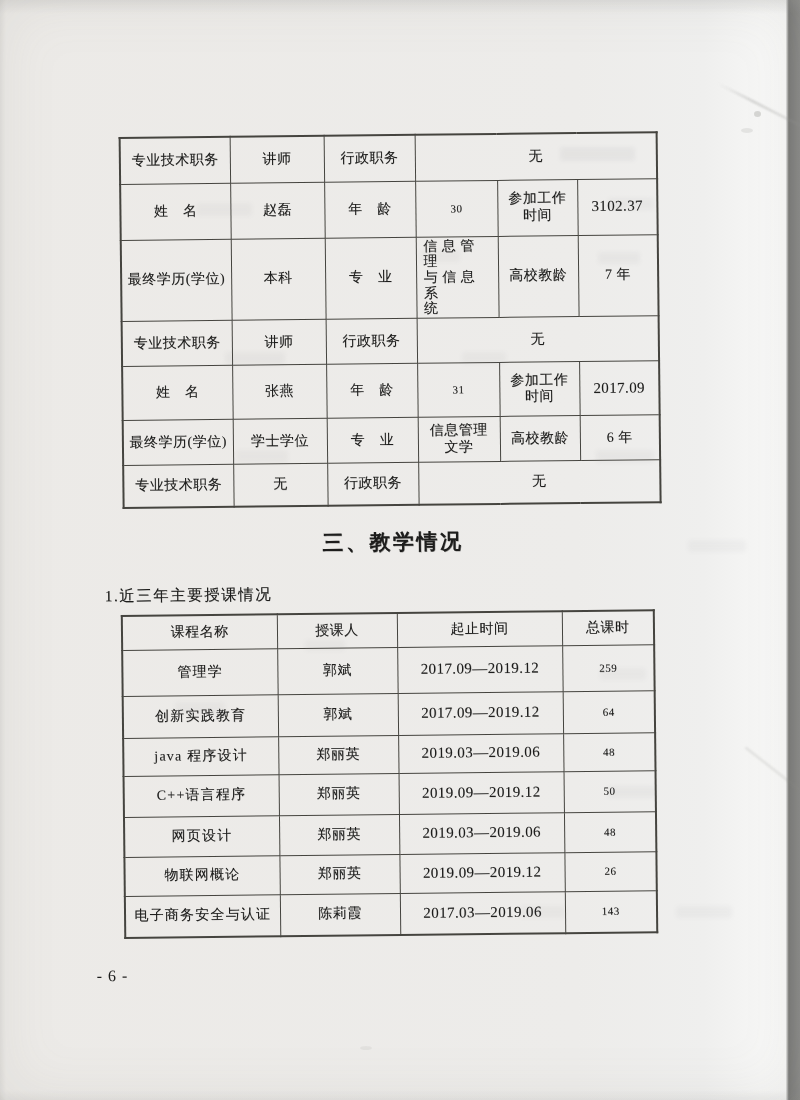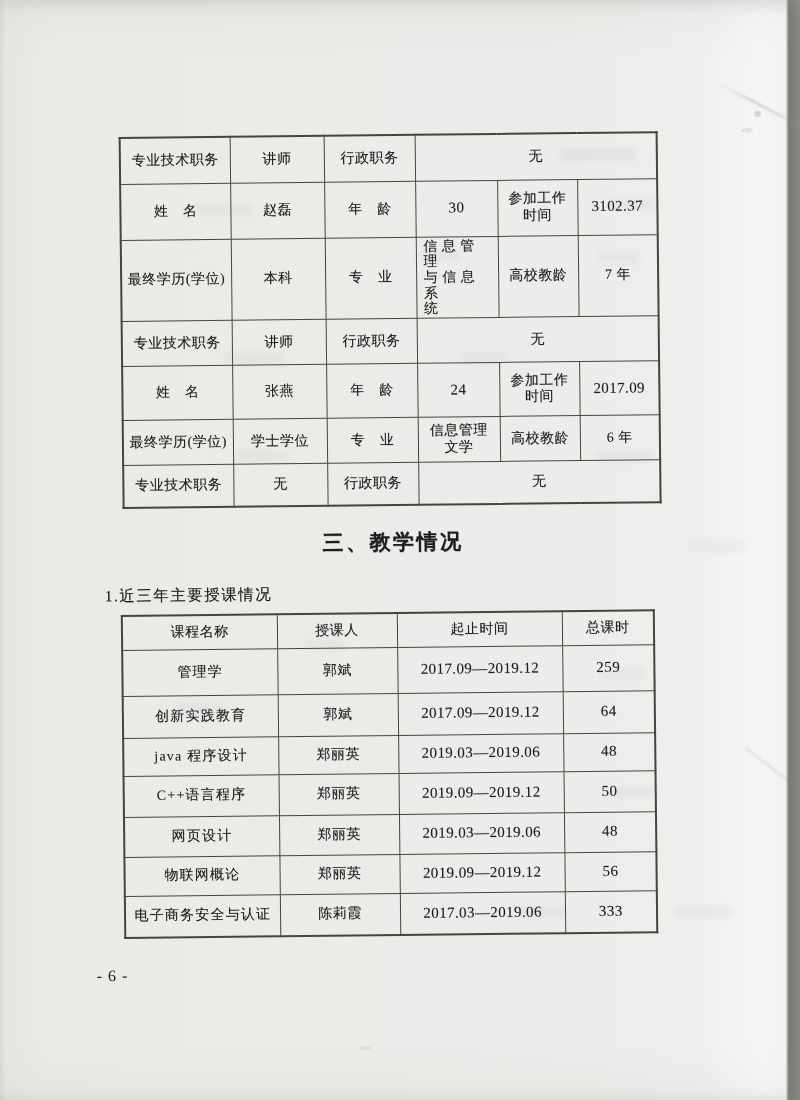--- a/index.html
+++ b/index.html
@@ -32,21 +32,21 @@
     font-size:14px;line-height:1.18;
     letter-spacing:0.5px;
     padding:1px 4px;
     white-space:pre-line;
     text-shadow:0.3px 0.3px 0.5px rgba(45,45,42,0.38);
   }
   .staff-table{left:123px;top:134px;width:537px;}
   .course-table{left:120px;top:612px;width:532px;}
   td.spread{letter-spacing:4.5px;text-align:left;padding-left:7px;line-height:1.12;}
   td.date{font-size:15px;letter-spacing:0.4px;}
-  td.num{font-size:15px;}
+  td.num{font-size:11px;}
   td.course-name{letter-spacing:1.2px;}
   .section-heading{
     position:absolute;left:0;top:528px;width:786px;
     text-align:center;font-size:21px;font-weight:bold;
     letter-spacing:2.5px;
     text-shadow:0.4px 0.4px 0.6px rgba(40,40,38,0.45);
   }
   .subsection{
     position:absolute;left:104px;top:583px;
     font-size:15.5px;letter-spacing:1.5px;
@@ -117,21 +117,21 @@
     <tr style="height:45px">
       <td>专业技术职务</td>
       <td>讲师</td>
       <td>行政职务</td>
       <td colspan="3">无</td>
     </tr>
     <tr style="height:54px">
       <td>姓　名</td>
       <td>张燕</td>
       <td>年　龄</td>
-      <td class="num">24</td>
+      <td class="num">31</td>
       <td>参加工作
 时间</td>
       <td class="date">2017.09</td>
     </tr>
     <tr style="height:45px">
       <td>最终学历(学位)</td>
       <td>学士学位</td>
       <td>专　业</td>
       <td>信息管理
 文学</td>
@@ -191,27 +191,27 @@
     <tr style="height:40px">
       <td class="course-name">网页设计</td>
       <td>郑丽英</td>
       <td class="date">2019.03—2019.06</td>
       <td class="num">48</td>
     </tr>
     <tr style="height:39px">
       <td class="course-name">物联网概论</td>
       <td>郑丽英</td>
       <td class="date">2019.09—2019.12</td>
-      <td class="num">56</td>
+      <td class="num">26</td>
     </tr>
     <tr style="height:42px">
       <td class="course-name">电子商务安全与认证</td>
       <td>陈莉霞</td>
       <td class="date">2017.03—2019.06</td>
-      <td class="num">333</td>
+      <td class="num">143</td>
     </tr>
   </tbody>
     </table>
 
   <div class="page-number">- 6 -</div>
 </div>
 
 <div>
   <div class="ghost" style="left:560px;top:147px;width:75px;height:14px;opacity:.07"></div>
   <div class="ghost" style="left:608px;top:198px;width:46px;height:12px;opacity:.06"></div>

